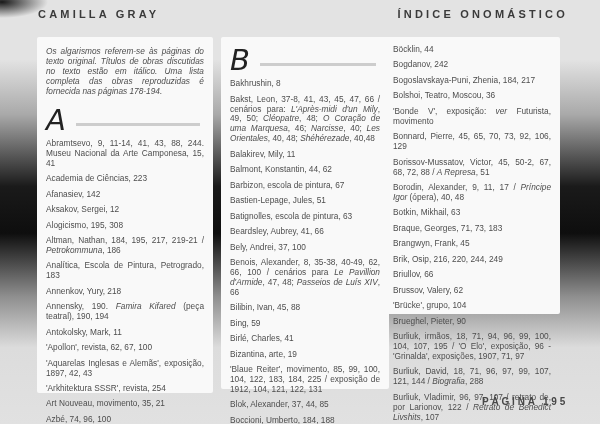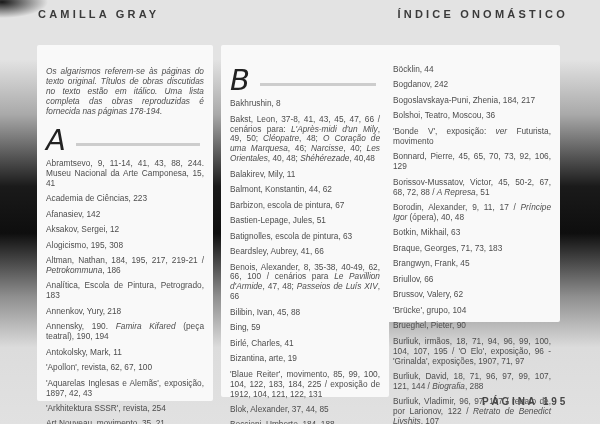--- a/index.html
+++ b/index.html
@@ -12,22 +12,22 @@
   }
   .header{
     position:absolute;top:8px;left:38px;right:32px;
     display:flex;justify-content:space-between;align-items:baseline;gap:7px;
   }
   .header .h-left,.header .h-right{
     font-weight:bold;font-size:11px;letter-spacing:3.2px;color:#3a3a3a;
   }
   .col{
     position:absolute;top:37px;background:#f9f9f9;border-radius:2px;
-    padding:20px 9px 8px 9px;box-sizing:border-box;
-    color:#4d4d4d;font-size:8.3px;line-height:1.2;margin-top:8px;
+    padding:8px 9px 8px 9px;box-sizing:border-box;
+    color:#4d4d4d;font-size:8.3px;line-height:1.2;
   }
   .col-0{left:37px;width:176px;height:356px;}
   .col-1{left:221px;width:168px;height:352px;}
   .col-2{left:384px;width:176px;height:277px;}
   .intro{font-style:italic;text-align:justify;margin:2px 0 10px 0;}
   .section-head{display:flex;align-items:flex-start;margin:2px 0 6px 0;}
   .section-letter{
     font-family:"DejaVu Sans",sans-serif;font-style:italic;font-size:29px;
     line-height:.9;color:#222;font-weight:400;
   }
@@ -78,20 +78,21 @@
         <span class="section-rule"></span>
       </div>
       <p class="entry">Bakhrushin, 8</p>
       <p class="entry">Bakst, Leon, 37-8, 41, 43, 45, 47, 66 / cenários para: <i>L'Après-midi d'un Mily</i>, 49, 50; <i>Cléopatre</i>, 48; <i>O Coração de uma Marquesa</i>, 46; <i>Narcisse</i>, 40; <i>Les Orientales</i>, 40, 48; <i>Shéhérezade</i>, 40,48</p>
       <p class="entry">Balakirev, Mily, 11</p>
       <p class="entry">Balmont, Konstantin, 44, 62</p>
       <p class="entry">Barbizon, escola de pintura, 67</p>
       <p class="entry">Bastien-Lepage, Jules, 51</p>
       <p class="entry">Batignolles, escola de pintura, 63</p>
       <p class="entry">Beardsley, Aubrey, 41, 66</p>
+      <p class="entry">Bely, Andrei, 37, 100</p>
       <p class="entry">Benois, Alexander, 8, 35-38, 40-49, 62, 66, 100 / cenários para <i>Le Pavillion d'Armide</i>, 47, 48; <i>Passeios de Luís XIV</i>, 66</p>
       <p class="entry">Bilibin, Ivan, 45, 88</p>
       <p class="entry">Bing, 59</p>
       <p class="entry">Birlé, Charles, 41</p>
       <p class="entry">Bizantina, arte, 19</p>
       <p class="entry">'Blaue Reiter', movimento, 85, 99, 100, 104, 122, 183, 184, 225 / exposição de 1912, 104, 121, 122, 131</p>
       <p class="entry">Blok, Alexander, 37, 44, 85</p>
       <p class="entry">Boccioni, Umberto, 184, 188</p>
     </div>
   <div class="col col-2">
@@ -99,20 +100,21 @@
       <p class="entry">Bogdanov, 242</p>
       <p class="entry">Bogoslavskaya-Puni, Zhenia, 184, 217</p>
       <p class="entry">Bolshoi, Teatro, Moscou, 36</p>
       <p class="entry">'Bonde V', exposição: <i>ver</i> Futurista, movimento</p>
       <p class="entry">Bonnard, Pierre, 45, 65, 70, 73, 92, 106, 129</p>
       <p class="entry">Borissov-Mussatov, Victor, 45, 50-2, 67, 68, 72, 88 / <i>A Represa</i>, 51</p>
       <p class="entry">Borodin, Alexander, 9, 11, 17 / <i>Príncipe Igor</i> (ópera), 40, 48</p>
       <p class="entry">Botkin, Mikhail, 63</p>
       <p class="entry">Braque, Georges, 71, 73, 183</p>
       <p class="entry">Brangwyn, Frank, 45</p>
+      <p class="entry">Brik, Osip, 216, 220, 244, 249</p>
       <p class="entry">Briullov, 66</p>
       <p class="entry">Brussov, Valery, 62</p>
       <p class="entry">'Brücke', grupo, 104</p>
       <p class="entry">Brueghel, Pieter, 90</p>
       <p class="entry">Burliuk, irmãos, 18, 71, 94, 96, 99, 100, 104, 107, 195 / 'O Elo', exposição, 96 - 'Grinalda', exposições, 1907, 71, 97</p>
       <p class="entry">Burliuk, David, 18, 71, 96, 97, 99, 107, 121, 144 / <i>Biografia</i>, 288</p>
       <p class="entry">Burliuk, Vladimir, 96, 97, 107 / retrato de, por Larionov, 122 / <i>Retrato de Benedict Livshits</i>, 107</p>
     </div>
 
   <div class="footer">PÁGINA 195</div>

